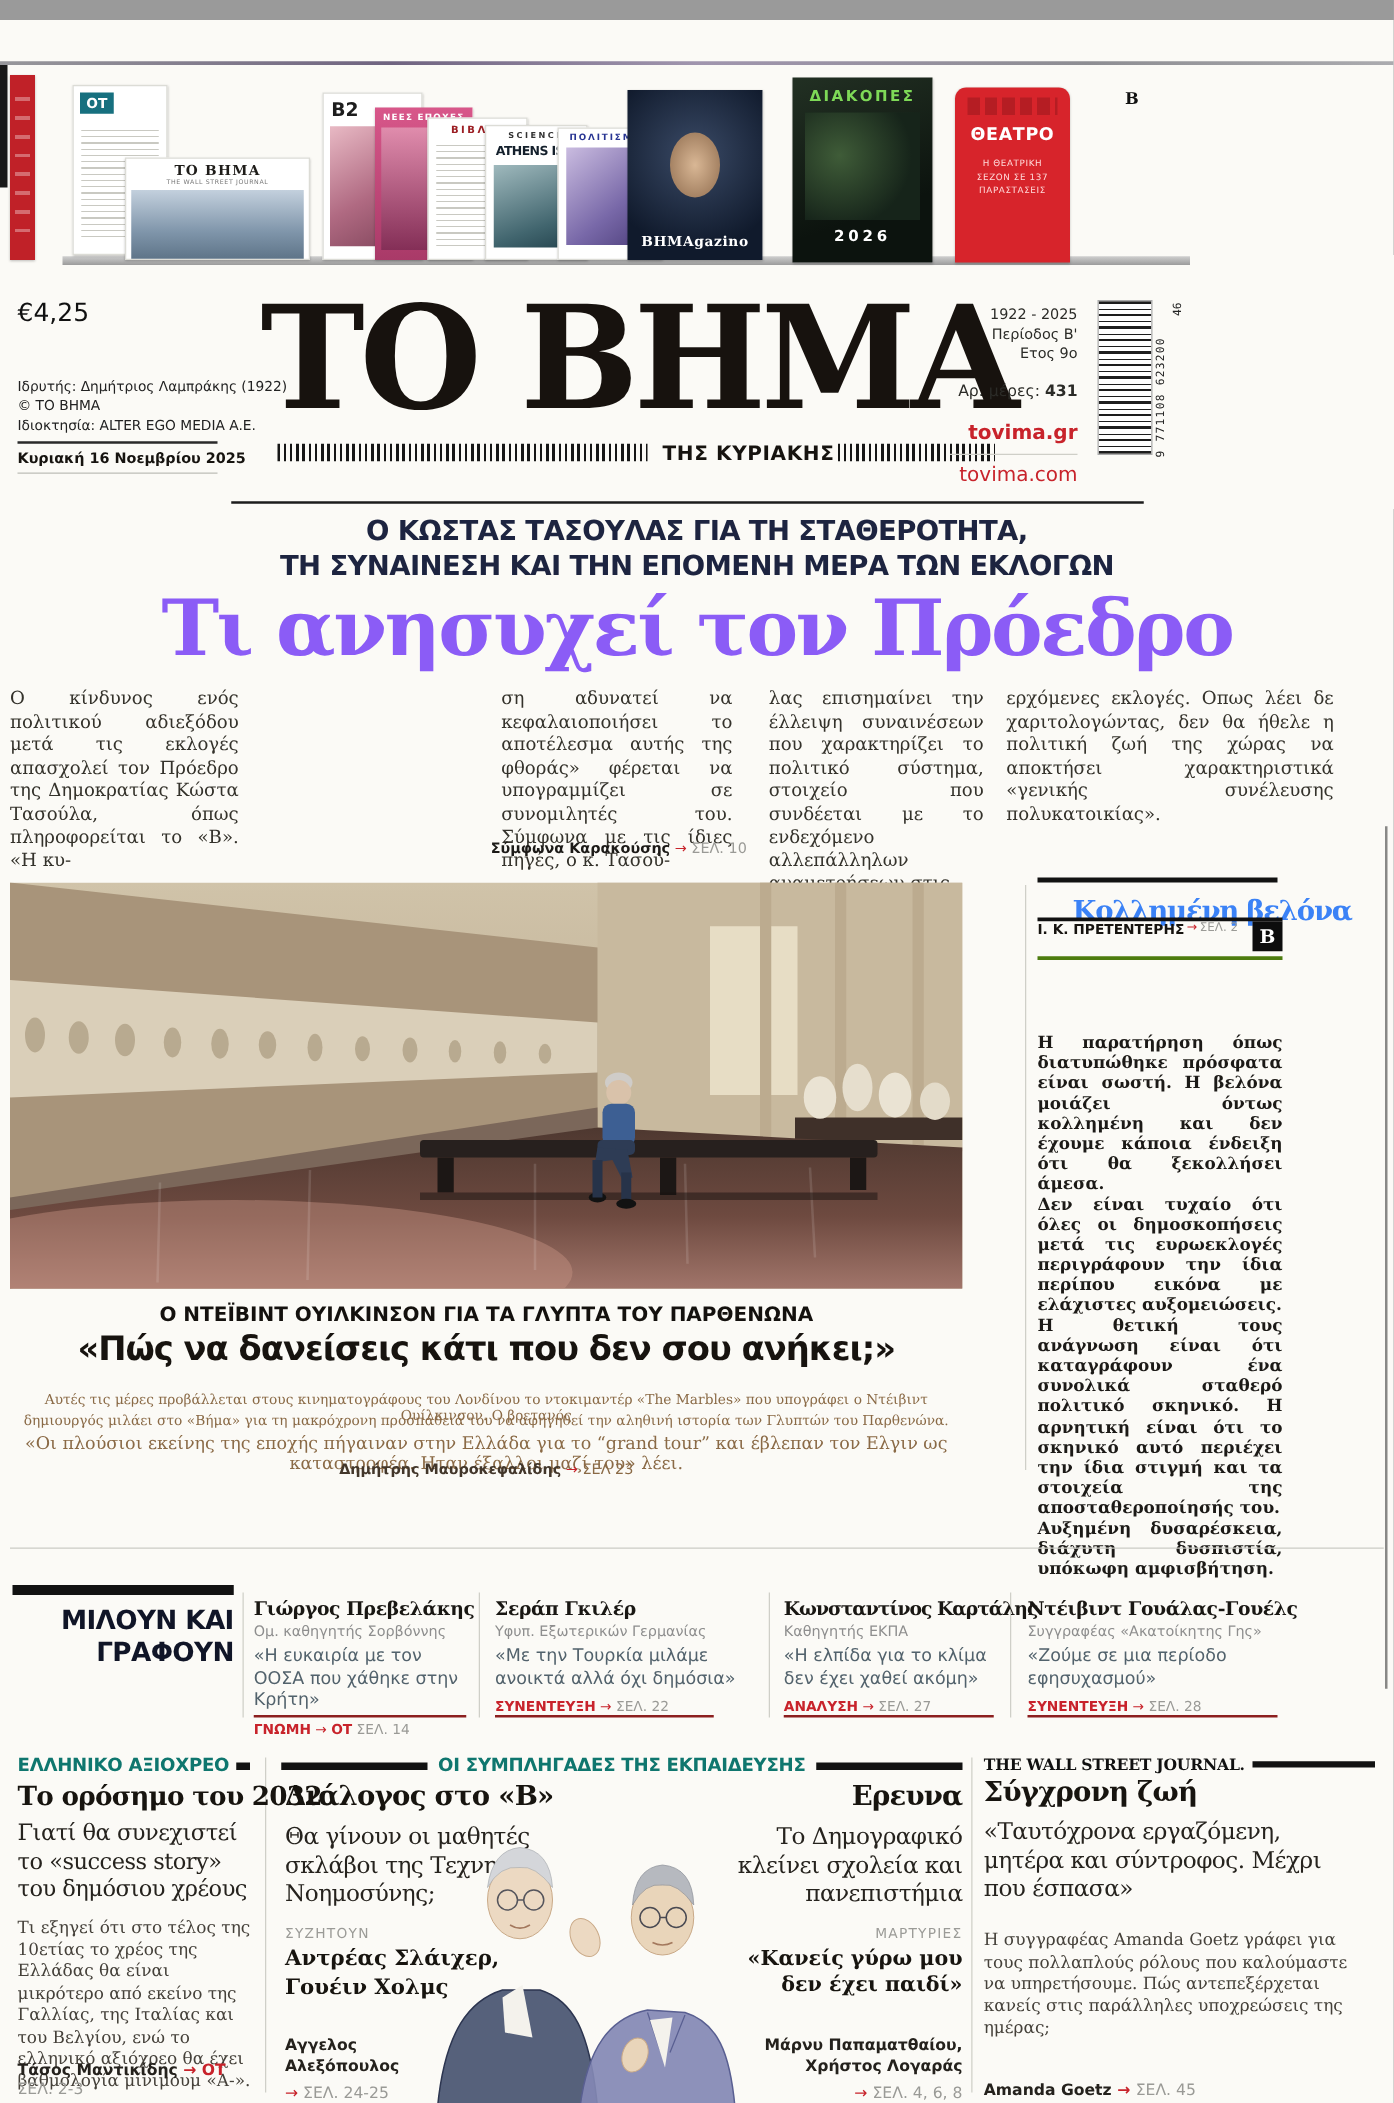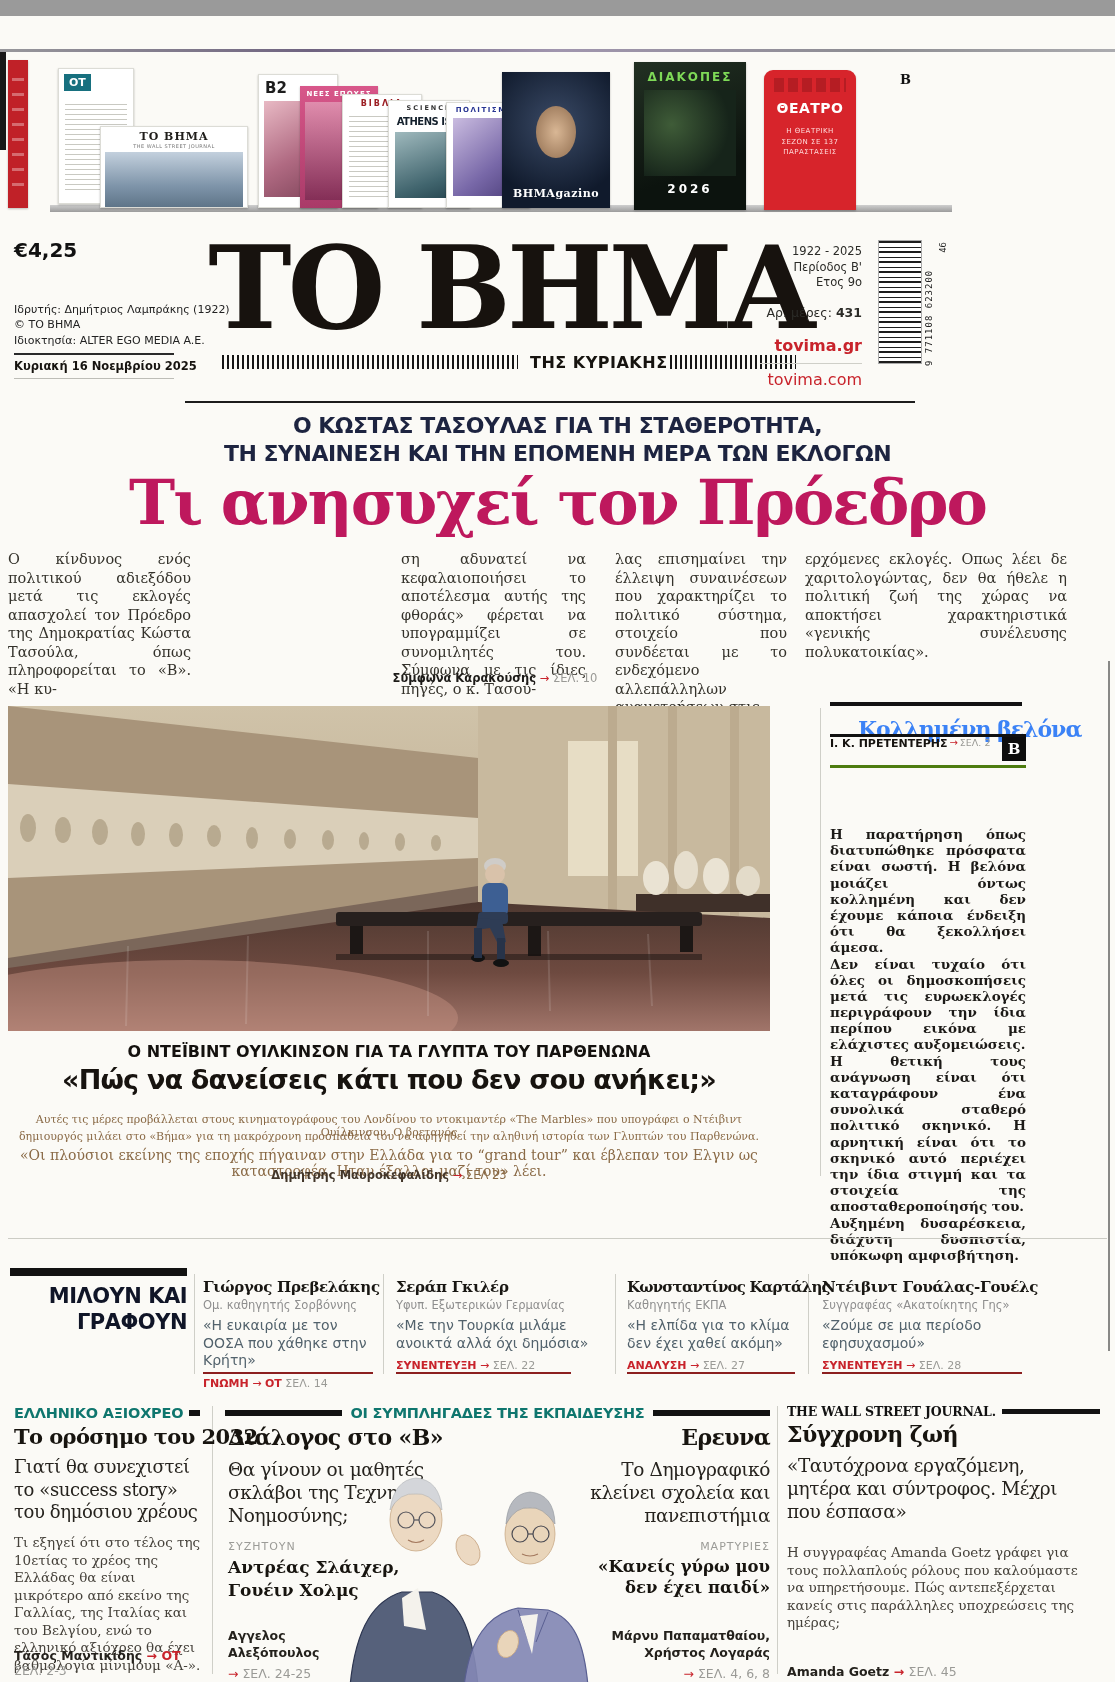--- a/index.html
+++ b/index.html
@@ -97,21 +97,21 @@
     <div class="c sans" style="color:#fff;font-weight:bold;font-size:12px;letter-spacing:3px">2026</div>
   </div>
 
   <div class="cover" style="left:764px;top:54px;width:92px;height:140px;background:#d7242b;border-radius:9px 9px 0 0">
     <div style="margin:8px 10px 0;height:14px;background:repeating-linear-gradient(90deg,#b51d23 0 10px,#d7242b 10px 14px)"></div>
     <div class="c sans" style="color:#fff;font-weight:bold;font-size:14px;letter-spacing:.5px;margin-top:8px">ΘΕΑΤΡΟ</div>
     <div class="c sans" style="color:#ffd9d9;font-size:7px;line-height:1.5;margin:10px 12px 0;letter-spacing:.5px">Η ΘΕΑΤΡΙΚΗ ΣΕΖΟΝ ΣΕ 137 ΠΑΡΑΣΤΑΣΕΙΣ</div>
   </div>
   <div class="abs" style="left:900px;top:56px;font-weight:bold;font-size:13px;color:#111">B</div>
 
-  <div class="abs sans" style="left:14px;top:222px;font-weight:bold;font-size:20px;color:#111">€4,25</div>
+  <div class="abs sans" style="left:14px;top:222px;font-weight:normal;font-size:20px;color:#111">€4,25</div>
 
   <div class="abs sans" style="left:14px;top:286px;font-size:11px;line-height:1.4;color:#222">
     <div>Ιδρυτής: Δημήτριος Λαμπράκης (1922)</div>
     <div>© ΤΟ ΒΗΜΑ</div>
     <div>Ιδιοκτησία: ALTER EGO MEDIA A.E.</div>
   </div>
 
   <div class="abs" style="left:14px;top:337px;width:160px;height:2px;background:#2a2a2a"></div>
   <div class="abs sans" style="left:14px;top:343px;font-weight:bold;font-size:11.5px;color:#16130f">Κυριακή 16 Νοεμβρίου 2025</div>
   <div class="abs" style="left:14px;top:362px;width:160px;height:1px;background:#bdbdb7"></div>
@@ -134,21 +134,21 @@
     <div class="red" style="font-weight:normal;font-size:16px">tovima.com</div>
   </div>
 
   <div class="abs" style="left:878px;top:224px;width:44px;height:124px;border:1px solid #aaa;background:repeating-linear-gradient(0deg,#1d1d1d 0 2px,#fff 2px 5px,#1d1d1d 5px 6px,#fff 6px 10px)"></div>
   <div class="abs mono" style="left:924px;top:226px;height:124px;writing-mode:vertical-rl;transform:rotate(180deg);font-size:9px;letter-spacing:1px;color:#222">9 771108 623200</div>
   <div class="abs mono" style="left:938px;top:226px;writing-mode:vertical-rl;transform:rotate(180deg);font-size:9px;color:#222">46</div>
 
   <div class="abs" style="left:185px;top:385px;width:730px;height:2px;background:#1c1c1c"></div>
   <div class="abs c sans" style="left:0;top:397px;width:1115px;font-weight:bold;font-size:22px;letter-spacing:-.5px;color:#1d2440">Ο ΚΩΣΤΑΣ ΤΑΣΟΥΛΑΣ ΓΙΑ ΤΗ ΣΤΑΘΕΡΟΤΗΤΑ,</div>
   <div class="abs c sans" style="left:0;top:425px;width:1115px;font-weight:bold;font-size:22px;letter-spacing:-.5px;color:#1d2440">ΤΗ ΣΥΝΑΙΝΕΣΗ ΚΑΙ ΤΗΝ ΕΠΟΜΕΝΗ ΜΕΡΑ ΤΩΝ ΕΚΛΟΓΩΝ</div>
-  <div class="abs c" style="left:0;top:450px;width:1115px;font-weight:bold;font-size:62px;letter-spacing:-2px;color:#be185d">Τι ανησυχεί τον Πρόεδρο</div>
+  <div class="abs c" style="left:0;top:450px;width:1115px;font-weight:bold;font-size:62px;letter-spacing:-2px;color:#8b5cf6">Τι ανησυχεί τον Πρόεδρο</div>
 
   <div class="leadcol" style="left:8px;width:183px">Ο κίνδυνος ενός πολιτικού αδιεξόδου μετά τις εκλογές απασχολεί τον Πρόεδρο της Δημοκρατίας Κώστα Τασούλα, όπως πληροφορείται το «Β». «Η κυ-</div>
   <div class="leadcol" style="left:401px;width:185px">ση αδυνατεί να κεφαλαιοποιήσει το αποτέλεσμα αυτής της φθοράς» φέρεται να υπογραμμίζει σε συνομιλητές του. Σύμφωνα με τις ίδιες πηγές, ο κ. Τασού-</div>
   <div class="leadcol" style="left:615px;width:172px">λας επισημαίνει την έλλειψη συναινέσεων που χαρακτηρίζει το πολιτικό σύστημα, στοιχείο που συνδέεται με το ενδεχόμενο αλλεπάλληλων αναμετρήσεων στις</div>
   <div class="leadcol" style="left:805px;width:262px">ερχόμενες εκλογές. Οπως λέει δε χαριτολογώντας, δεν θα ήθελε η πολιτική ζωή της χώρας να αποκτήσει χαρακτηριστικά «γενικής συνέλευσης πολυκατοικίας».</div>
 
   <div class="abs c sans" style="left:390px;top:655px;width:210px;font-size:11.5px">
     <span style="font-weight:bold;color:#1c1a17">Σύμφωνα Καρακούσης</span>
     <span class="red">→</span>
     <span class="pageref">ΣΕΛ. 10</span>

